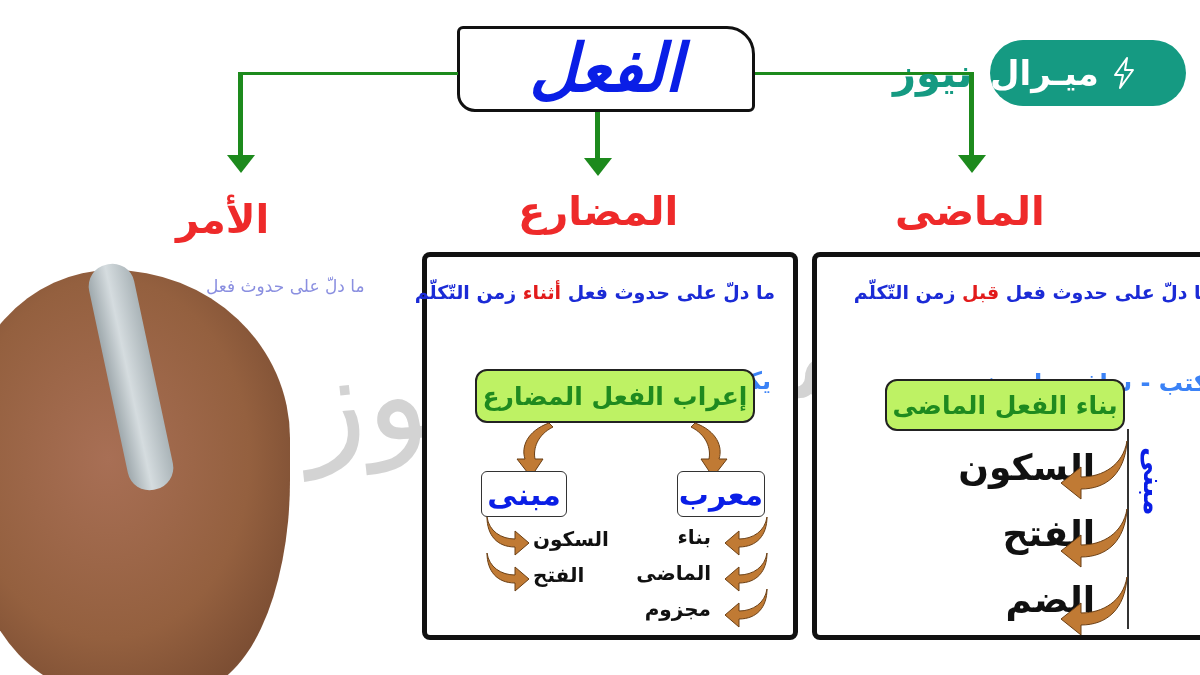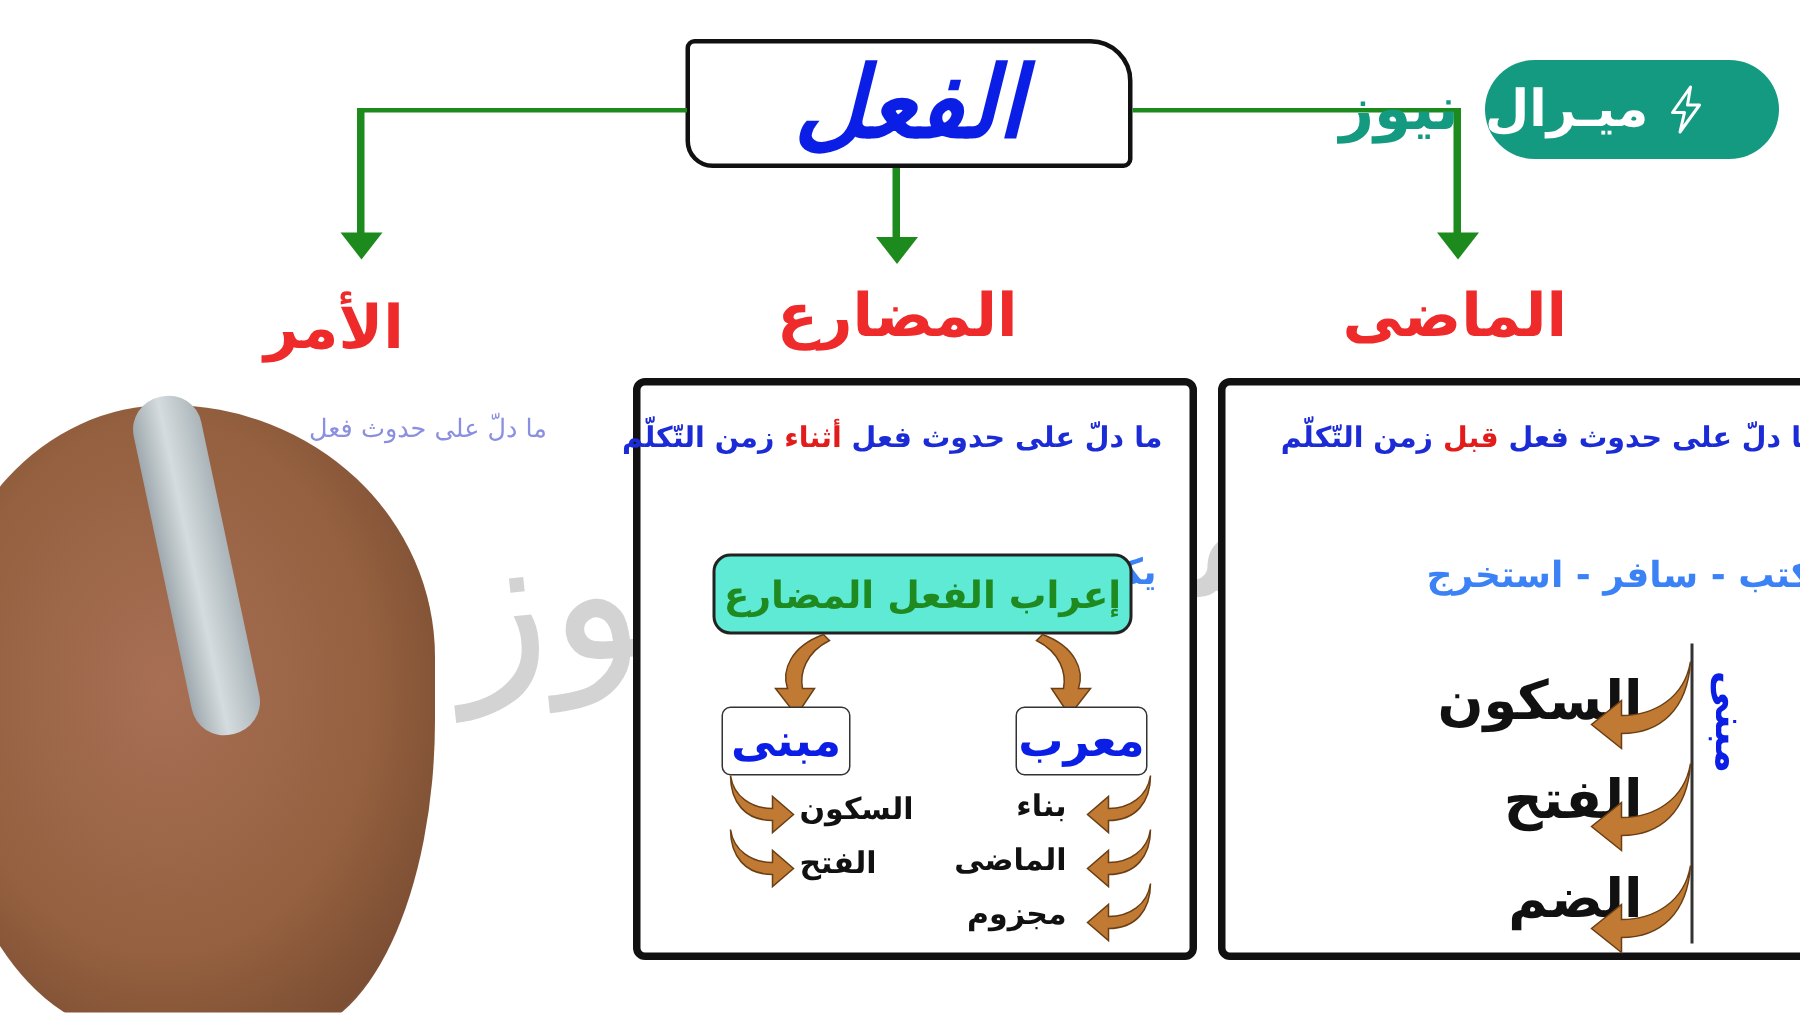--- a/index.html
+++ b/index.html
@@ -28,21 +28,21 @@
   
   .cat { color:#ee2a2a; font-size:40px; font-weight:bold; direction:rtl; white-space:nowrap; }
   
   .card {
     border:5px solid #111; border-radius:8px; background:#fff; box-sizing:border-box;
   }
   .def { font-size:19px; font-weight:bold; direction:rtl; white-space:nowrap; color:#1b2bd6; }
   .def .hl { color:#e21b1b; }
   .examples { font-size:24px; font-weight:bold; color:#3b82f6; direction:rtl; white-space:nowrap;margin-top:48px; }
   .sub-box {
-    border:2px solid #222; border-radius:12px; background:#5eead4; box-sizing:border-box;
+    border:2px solid #222; border-radius:12px; background:#bef264; box-sizing:border-box;
     display:flex; align-items:center; justify-content:center;
   }
   .sub-title { color:#1f8a1f; font-size:25px; font-weight:bold; direction:rtl; white-space:nowrap; }
   .big-item { font-size:36px; font-weight:bold; color:#111; direction:rtl; white-space:nowrap; }
   .small-item { font-size:20px; font-weight:bold; color:#111; direction:rtl; white-space:nowrap; }
   .tag-box {
     border:1.5px solid #333; border-radius:6px; background:#fff; box-sizing:border-box;
     display:flex; align-items:center; justify-content:center;
   }
   .tag { color:#0a1ee6; font-size:30px; font-weight:bold; direction:rtl; }
@@ -110,20 +110,23 @@
 <div class="abs cat" style="left:518px; top:188px;">المضارع</div>
 <div class="abs cat" style="left:176px; top:196px;">الأمر</div>
 
 <div class="abs ghost-def" style="left:206px; top:276px;">ما دلّ على حدوث فعل</div>
 
 <div class="abs card" style="left:812px; top:252px; width:428px; height:388px;">
   <div class="abs def" style="right:22px; top:24px;">
     <span>ما دلّ على حدوث فعل </span><span class="hl">قبل</span><span> زمن التّكلّم</span>
   </div>
   <div class="abs examples" style="right:27px; top:64px;">كتب - سافر - استخرج</div>
+  <div class="abs sub-box" style="left:68px; top:122px; width:240px; height:52px;">
+    <span class="sub-title">بناء الفعل الماضى</span>
+  </div>
 
   <div class="abs" style="left:310px; top:172px; width:2px; height:200px; background:#333;"></div>
   <div class="abs vert-label" style="left:320px; top:190px;">مبنى</div>
 
   <div class="abs big-item" style="right:140px; top:190px;">السكون</div>
   <div class="abs big-item" style="right:140px; top:256px;">الفتح</div>
   <div class="abs big-item" style="right:140px; top:322px;">الضم</div>
 
   <svg class="abs" style="left:240px; top:180px;" width="72" height="200" viewBox="0 0 72 200">
     <g fill="#c07a34" stroke="#6b3f14" stroke-width="1">

